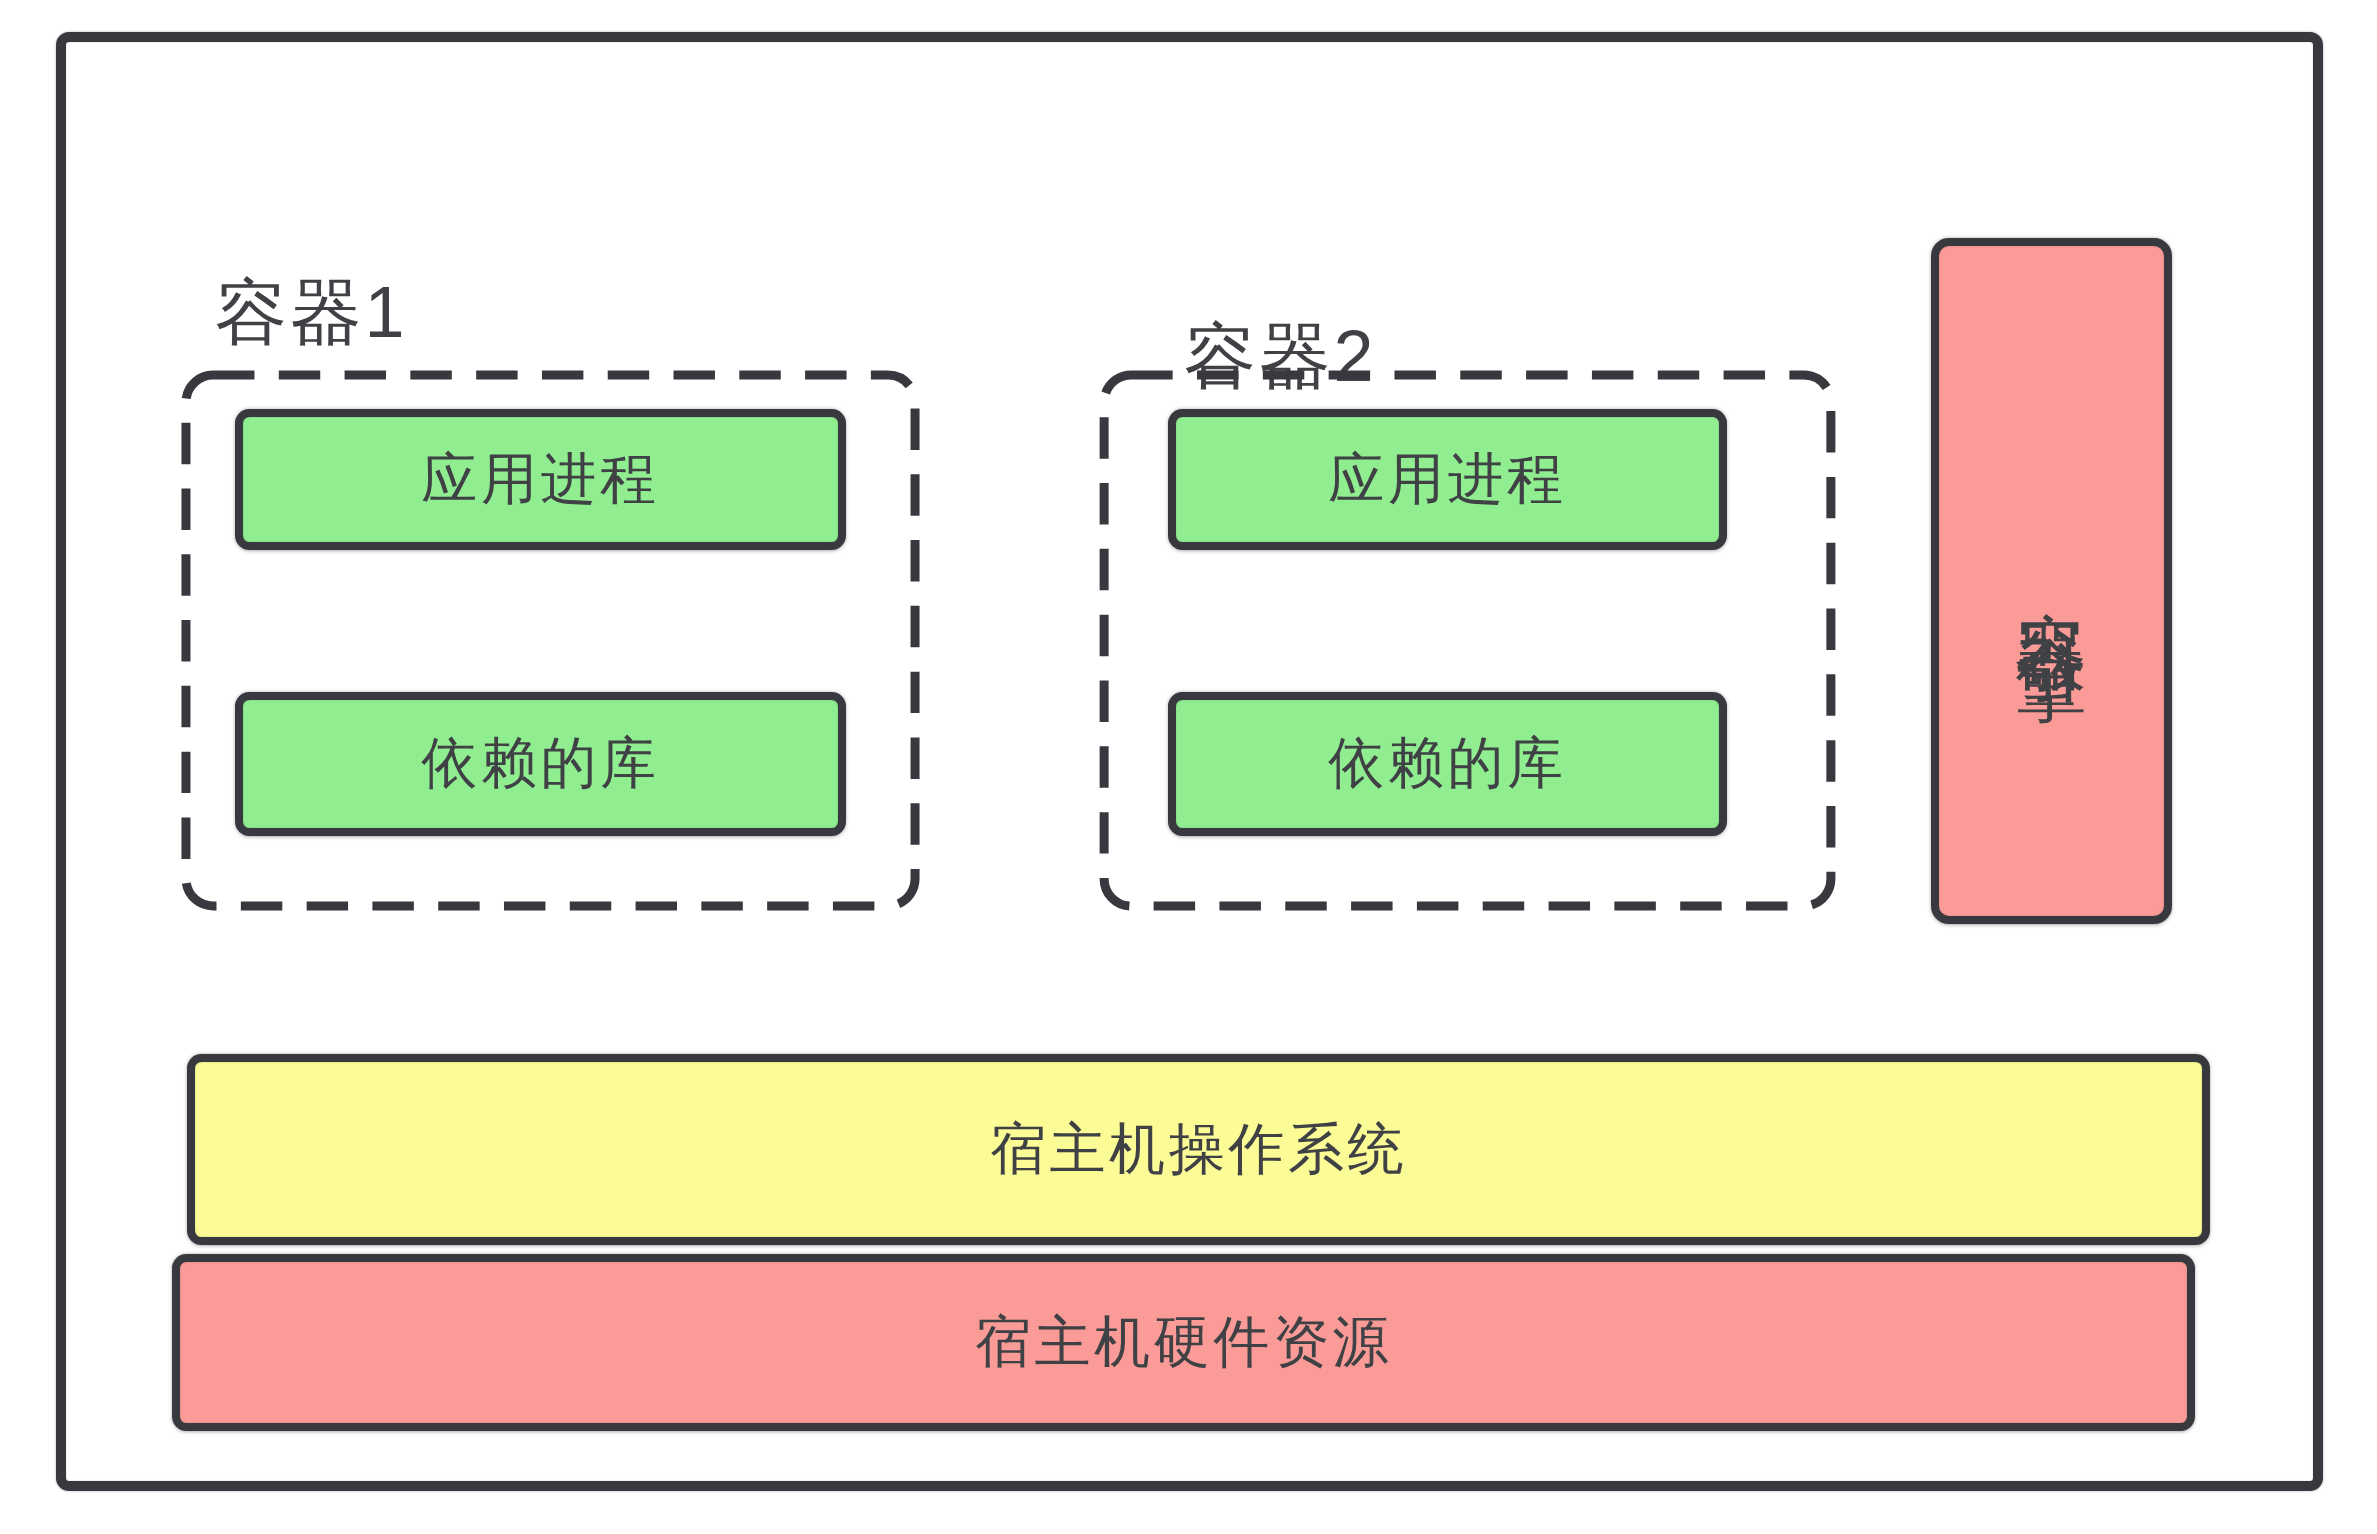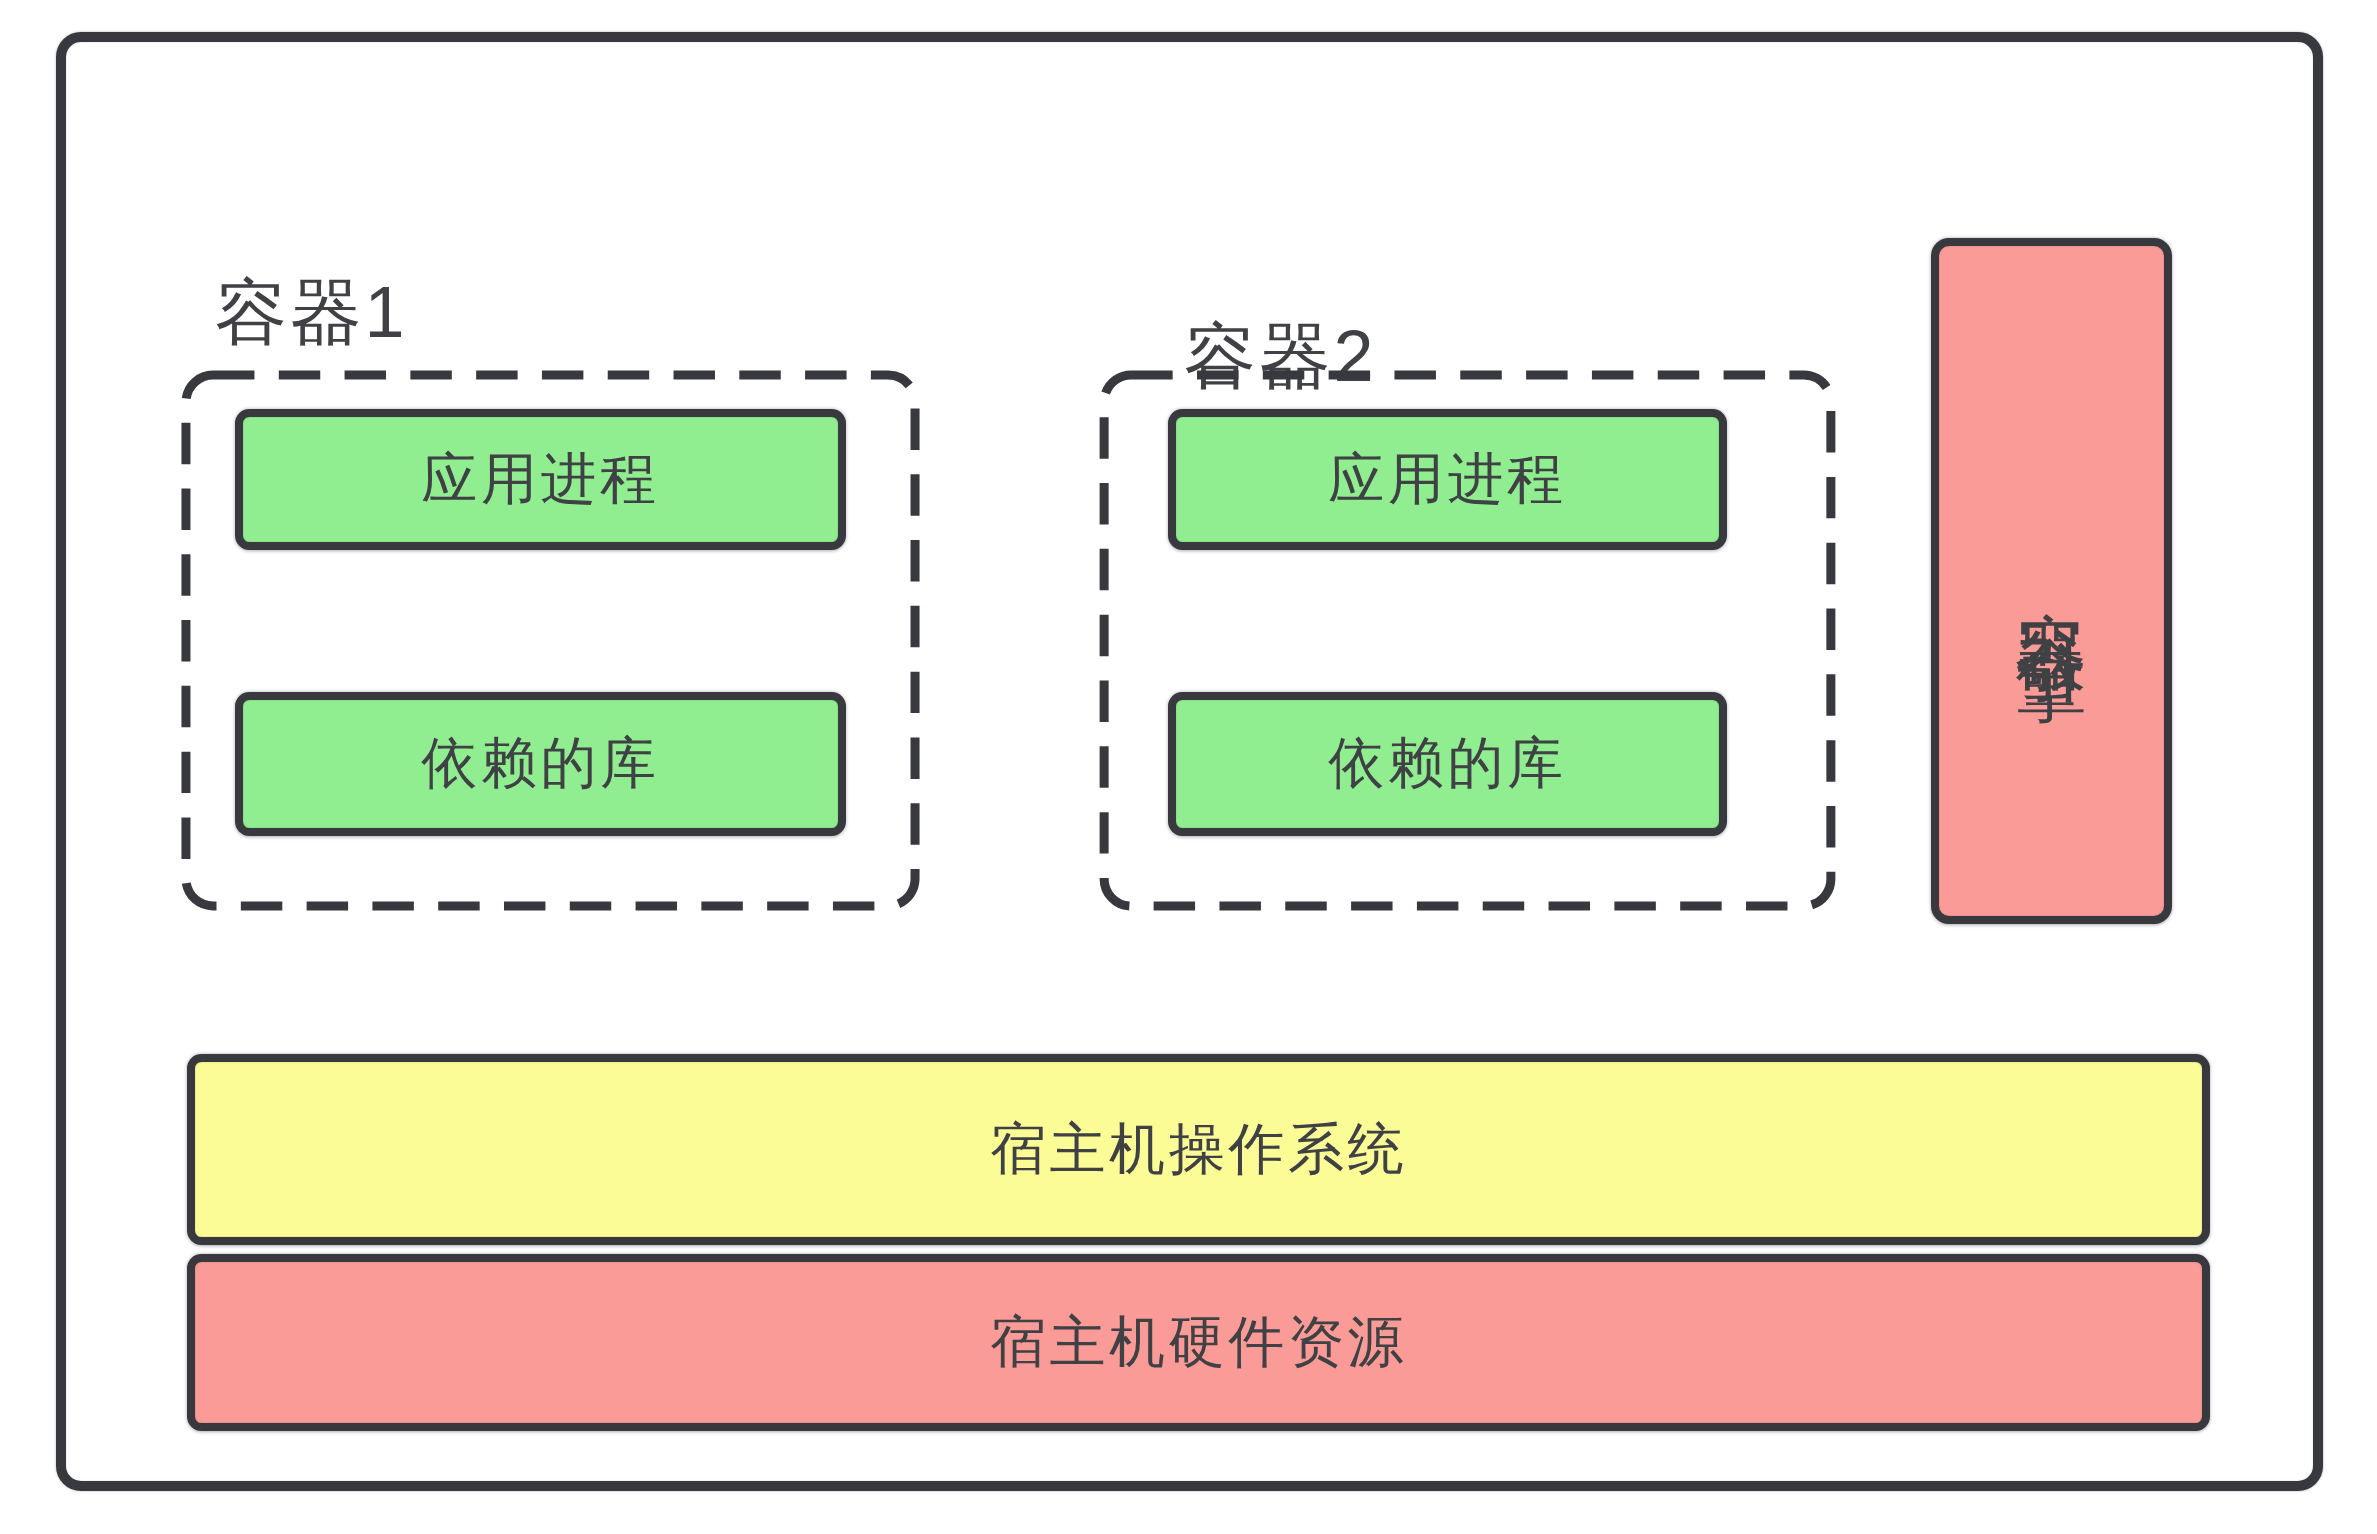--- a/index.html
+++ b/index.html
@@ -10,21 +10,21 @@
     --yellow:#FCFC96;
     --bg:#ffffff;
   }
   *{margin:0;padding:0;box-sizing:border-box;}
   html,body{width:2377px;height:1534px;background:var(--bg);overflow:hidden;}
   body{font-family:"Liberation Sans","DejaVu Sans",sans-serif;color:var(--text);}
   .canvas{position:relative;width:2377px;height:1534px;background:var(--bg);}
 
   .outer{
     position:absolute;left:56px;top:32px;width:2267px;height:1459px;
-    border:10px solid var(--border);border-radius:25px;background:var(--bg);
+    border:10px solid var(--border);border-radius:13px;background:var(--bg);
     box-shadow:0 0 2.7px rgba(45,47,53,.35), inset 0 0 1.8px rgba(45,47,53,.25);
   }
 
   .ct-label{
     position:absolute;font-size:72px;line-height:1.15;color:var(--text);
     letter-spacing:2.7px;white-space:nowrap;
   }
 
   .dashed-box{position:absolute;color:var(--border);}
   .dashed-box svg{display:block;}
@@ -84,19 +84,19 @@
     </div>
 
     <div class="node engine-box" style="left:1865px;top:196px;width:241px;height:686px;">
       <span class="txt">容器引擎</span>
     </div>
 
     <div class="node bar-yellow" style="left:121px;top:1012px;width:2023px;height:191px;">
       <span class="txt">宿主机操作系统</span>
     </div>
 
-    <div class="node bar-pink" style="left:121px;top:1212px;width:2023px;height:177px;">
+    <div class="node bar-pink" style="left:106px;top:1212px;width:2023px;height:177px;">
       <span class="txt">宿主机硬件资源</span>
     </div>
 
   </div>
 </div>
 
 
 </body></html>

